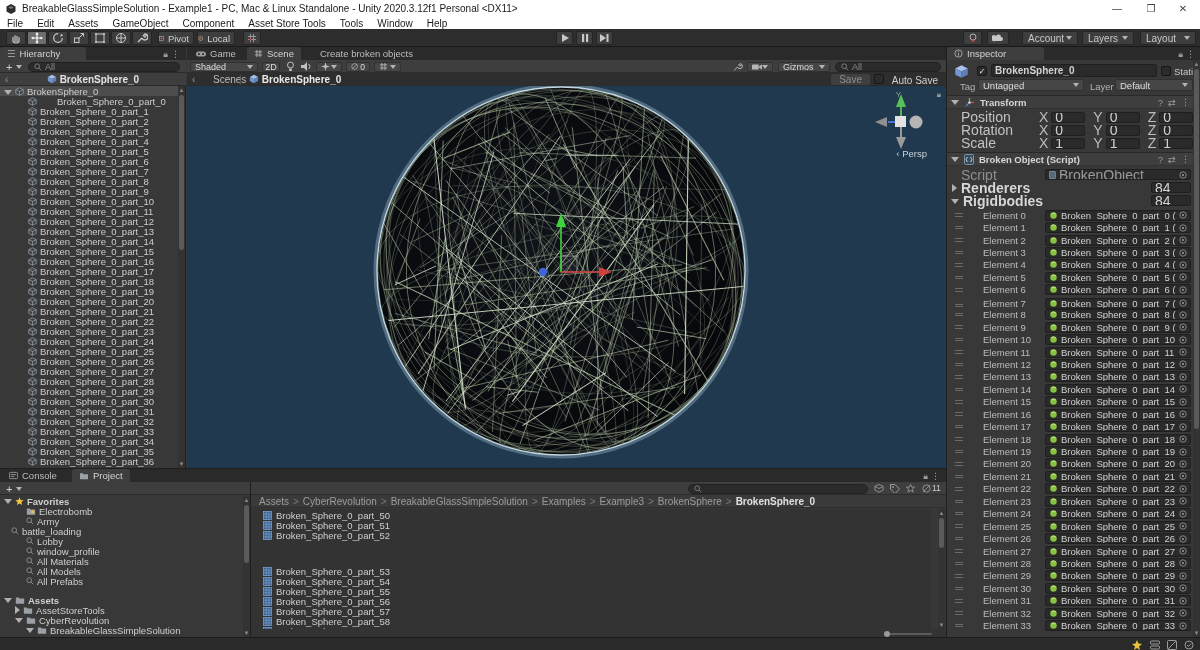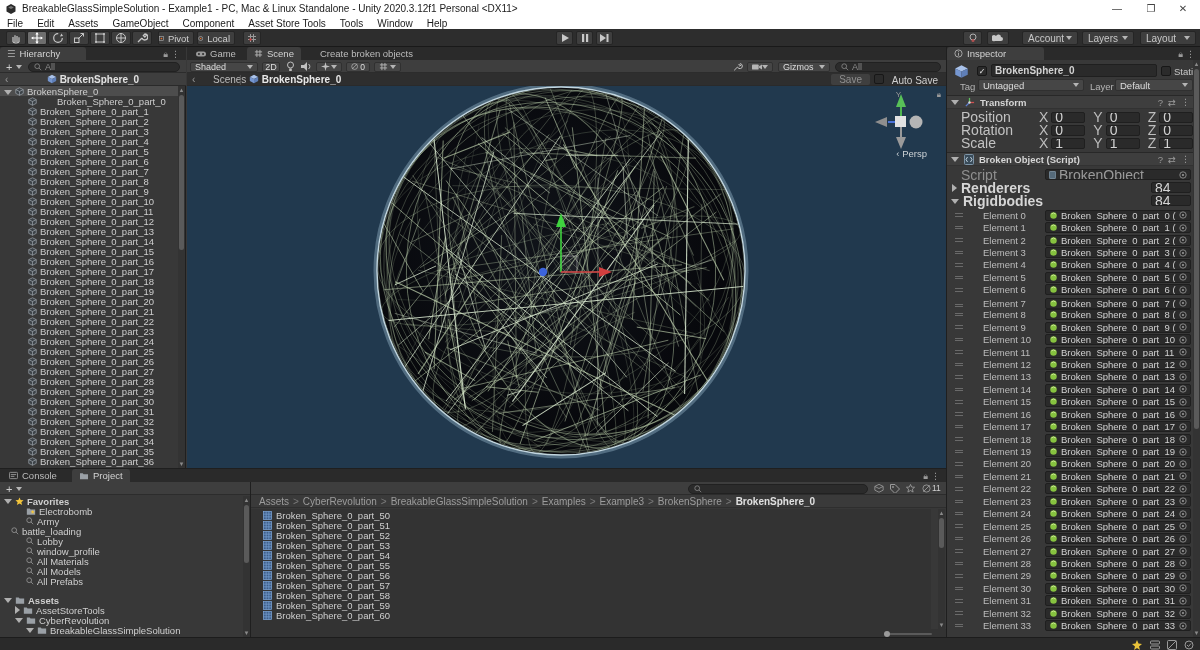--- a/index.html
+++ b/index.html
@@ -1767,74 +1767,74 @@
           </svg>
           <span>Broken_Sphere_0_part_51</span>
         </div>
         <div class="frow" style="padding-left: 12px;">
           <svg width="9" height="9" viewBox="0 0 10 10">
             <rect x="0.5" y="0.5" width="9" height="9" fill="#3e5f8a" stroke="#7ea7d8" stroke-width="0.8"></rect>
             <path d="M3.5 0.5 V9.5 M6.5 0.5 V9.5 M0.5 3.5 H9.5 M0.5 6.5 H9.5" stroke="#7ea7d8" stroke-width="0.7"></path>
           </svg>
           <span>Broken_Sphere_0_part_52</span>
         </div>
+        <div class="frow" style="padding-left: 12px; margin-top: 26px;">
+          <svg width="9" height="9" viewBox="0 0 10 10">
+            <rect x="0.5" y="0.5" width="9" height="9" fill="#3e5f8a" stroke="#7ea7d8" stroke-width="0.8"></rect>
+            <path d="M3.5 0.5 V9.5 M6.5 0.5 V9.5 M0.5 3.5 H9.5 M0.5 6.5 H9.5" stroke="#7ea7d8" stroke-width="0.7"></path>
+          </svg>
+          <span>Broken_Sphere_0_part_53</span>
+        </div>
         <div class="frow" style="padding-left: 12px;">
           <svg width="9" height="9" viewBox="0 0 10 10">
             <rect x="0.5" y="0.5" width="9" height="9" fill="#3e5f8a" stroke="#7ea7d8" stroke-width="0.8"></rect>
             <path d="M3.5 0.5 V9.5 M6.5 0.5 V9.5 M0.5 3.5 H9.5 M0.5 6.5 H9.5" stroke="#7ea7d8" stroke-width="0.7"></path>
           </svg>
-          <span>Broken_Sphere_0_part_53</span>
+          <span>Broken_Sphere_0_part_54</span>
         </div>
         <div class="frow" style="padding-left: 12px;">
           <svg width="9" height="9" viewBox="0 0 10 10">
             <rect x="0.5" y="0.5" width="9" height="9" fill="#3e5f8a" stroke="#7ea7d8" stroke-width="0.8"></rect>
             <path d="M3.5 0.5 V9.5 M6.5 0.5 V9.5 M0.5 3.5 H9.5 M0.5 6.5 H9.5" stroke="#7ea7d8" stroke-width="0.7"></path>
           </svg>
-          <span>Broken_Sphere_0_part_54</span>
+          <span>Broken_Sphere_0_part_55</span>
         </div>
         <div class="frow" style="padding-left: 12px;">
           <svg width="9" height="9" viewBox="0 0 10 10">
             <rect x="0.5" y="0.5" width="9" height="9" fill="#3e5f8a" stroke="#7ea7d8" stroke-width="0.8"></rect>
             <path d="M3.5 0.5 V9.5 M6.5 0.5 V9.5 M0.5 3.5 H9.5 M0.5 6.5 H9.5" stroke="#7ea7d8" stroke-width="0.7"></path>
           </svg>
-          <span>Broken_Sphere_0_part_55</span>
+          <span>Broken_Sphere_0_part_56</span>
         </div>
         <div class="frow" style="padding-left: 12px;">
           <svg width="9" height="9" viewBox="0 0 10 10">
             <rect x="0.5" y="0.5" width="9" height="9" fill="#3e5f8a" stroke="#7ea7d8" stroke-width="0.8"></rect>
             <path d="M3.5 0.5 V9.5 M6.5 0.5 V9.5 M0.5 3.5 H9.5 M0.5 6.5 H9.5" stroke="#7ea7d8" stroke-width="0.7"></path>
           </svg>
-          <span>Broken_Sphere_0_part_56</span>
+          <span>Broken_Sphere_0_part_57</span>
         </div>
         <div class="frow" style="padding-left: 12px;">
           <svg width="9" height="9" viewBox="0 0 10 10">
             <rect x="0.5" y="0.5" width="9" height="9" fill="#3e5f8a" stroke="#7ea7d8" stroke-width="0.8"></rect>
             <path d="M3.5 0.5 V9.5 M6.5 0.5 V9.5 M0.5 3.5 H9.5 M0.5 6.5 H9.5" stroke="#7ea7d8" stroke-width="0.7"></path>
           </svg>
-          <span>Broken_Sphere_0_part_57</span>
+          <span>Broken_Sphere_0_part_58</span>
         </div>
         <div class="frow" style="padding-left: 12px;">
           <svg width="9" height="9" viewBox="0 0 10 10">
             <rect x="0.5" y="0.5" width="9" height="9" fill="#3e5f8a" stroke="#7ea7d8" stroke-width="0.8"></rect>
             <path d="M3.5 0.5 V9.5 M6.5 0.5 V9.5 M0.5 3.5 H9.5 M0.5 6.5 H9.5" stroke="#7ea7d8" stroke-width="0.7"></path>
           </svg>
-          <span>Broken_Sphere_0_part_58</span>
+          <span>Broken_Sphere_0_part_59</span>
         </div>
         <div class="frow" style="padding-left: 12px;">
           <svg width="9" height="9" viewBox="0 0 10 10">
             <rect x="0.5" y="0.5" width="9" height="9" fill="#3e5f8a" stroke="#7ea7d8" stroke-width="0.8"></rect>
             <path d="M3.5 0.5 V9.5 M6.5 0.5 V9.5 M0.5 3.5 H9.5 M0.5 6.5 H9.5" stroke="#7ea7d8" stroke-width="0.7"></path>
           </svg>
-          <span>Broken_Sphere_0_part_59</span>
-        </div>
-        <div class="frow" style="padding-left: 12px;">
-          <svg width="9" height="9" viewBox="0 0 10 10">
-            <rect x="0.5" y="0.5" width="9" height="9" fill="#3e5f8a" stroke="#7ea7d8" stroke-width="0.8"></rect>
-            <path d="M3.5 0.5 V9.5 M6.5 0.5 V9.5 M0.5 3.5 H9.5 M0.5 6.5 H9.5" stroke="#7ea7d8" stroke-width="0.7"></path>
-          </svg>
           <span>Broken_Sphere_0_part_60</span>
         </div>
       </div>
     <div class="abs" style="left:251px;top:160px;width:695px;height:9px;background:#333333">
       <div class="abs" style="right:14px;top:4px;width:48px;height:2px;background:#5a5a5a;border-radius:1px">
         <div class="abs" style="left:0;top:-2px;width:6px;height:6px;border-radius:3px;background:#9a9a9a"></div>
       </div>
     </div>
     <div class="sb-track" style="left:938px;top:40px;width:7px;height:120px">
       <div class="sb-arrow" style="top:1px">▲</div>

